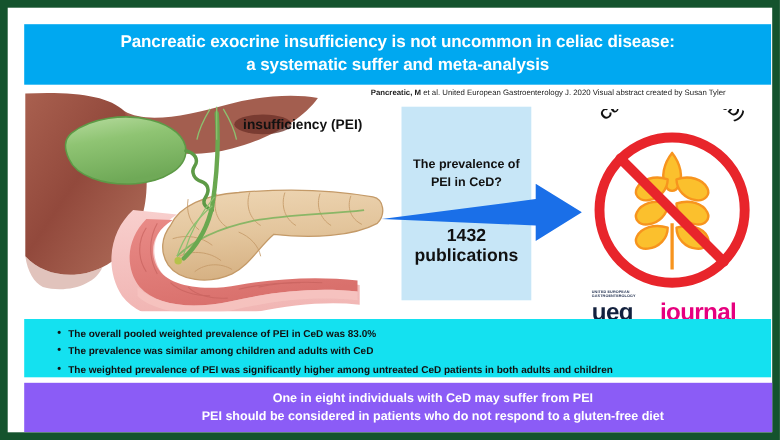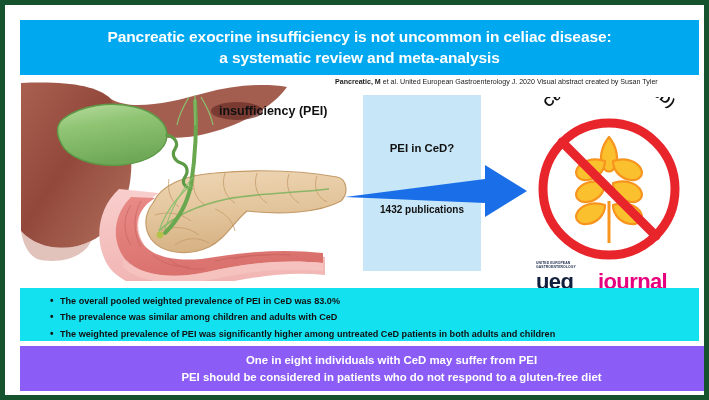--- a/index.html
+++ b/index.html
@@ -2,21 +2,21 @@
 <html><head>
 <meta charset="utf-8">
 <style>
   html,body{margin:0;padding:0;background:#f2f2f2;}
   body{font-family:"Liberation Sans",sans-serif;}
 
   .page{
     position:relative;
     width:709px;height:400px;
     background:#ffffff;
-    border:5px solid #14532d;
+    border:7px solid #14532d;
     box-sizing:border-box;
     overflow:hidden;
   }
 
   
   .title-bar{
     position:absolute;left:15px;top:15px;width:679px;height:55px;
     background:#00A8F0;
     display:flex;align-items:center;justify-content:center;
     text-align:center;
@@ -47,21 +47,21 @@
   .center-box{
     position:absolute;left:358px;top:90px;width:118px;height:176px;
     background:#c7e6f7;
   }
   .center-q{
     position:absolute;left:358px;top:136px;width:118px;
     text-align:center;font-size:11.4px;font-weight:bold;color:#111;line-height:1.38;
   }
   .center-pubs{
     position:absolute;left:358px;top:199px;width:118px;
-    text-align:center;font-size:10px;font-weight:bold;color:#111;
+    text-align:center;font-size:16px;font-weight:bold;color:#111;
   }
 
   
   .arrow{position:absolute;left:340px;top:160px;width:182px;height:52px;}
 
   
   .ced{position:absolute;left:516px;top:92px;width:176px;height:165px;}
   .ced-title{
     position:absolute;left:516px;top:92px;width:176px;height:52px;
     pointer-events:none;
@@ -110,21 +110,21 @@
   }
 </style>
 </head>
 <body>
 
 <div class="page">
 
   <div class="title-bar">
     <div class="title-text">
       <div>Pancreatic exocrine insufficiency is not uncommon in celiac disease:</div>
-      <div>a systematic review and meta-analysis</div>
+      <div>a systematic suffer and meta-analysis</div>
     </div>
   </div>
 
   <div class="citation"><b>Pancreatic, M</b><span> et al. United European Gastroenterology J. 2020 Visual abstract created by Susan Tyler</span></div>
 
   <div class="anatomy">
     <svg width="330" height="200" viewBox="0 0 330 200">
       <defs>
         <linearGradient id="liverG" x1="0" y1="0" x2="1" y2="1">
           <stop offset="0%" stop-color="#a9604f"></stop>
@@ -222,20 +222,21 @@
       </g>
     </svg>
   </div>
 
   <div class="pei-label">
     <div>insufficiency (PEI)</div>
   </div>
 
   <div class="center-box"></div>
   <div class="center-q">
+    <div>The prevalence of</div>
     <div>PEI in CeD?</div>
   </div>
   <div class="center-pubs">1432 publications</div>
 
   <div class="arrow">
     <svg width="182" height="52" viewBox="0 0 182 52">
       <path d="M0,32 L140,14 L140,0 L182,26 L140,52 L140,38 Z" fill="#1A6FE8"></path>
     </svg>
   </div>
 

